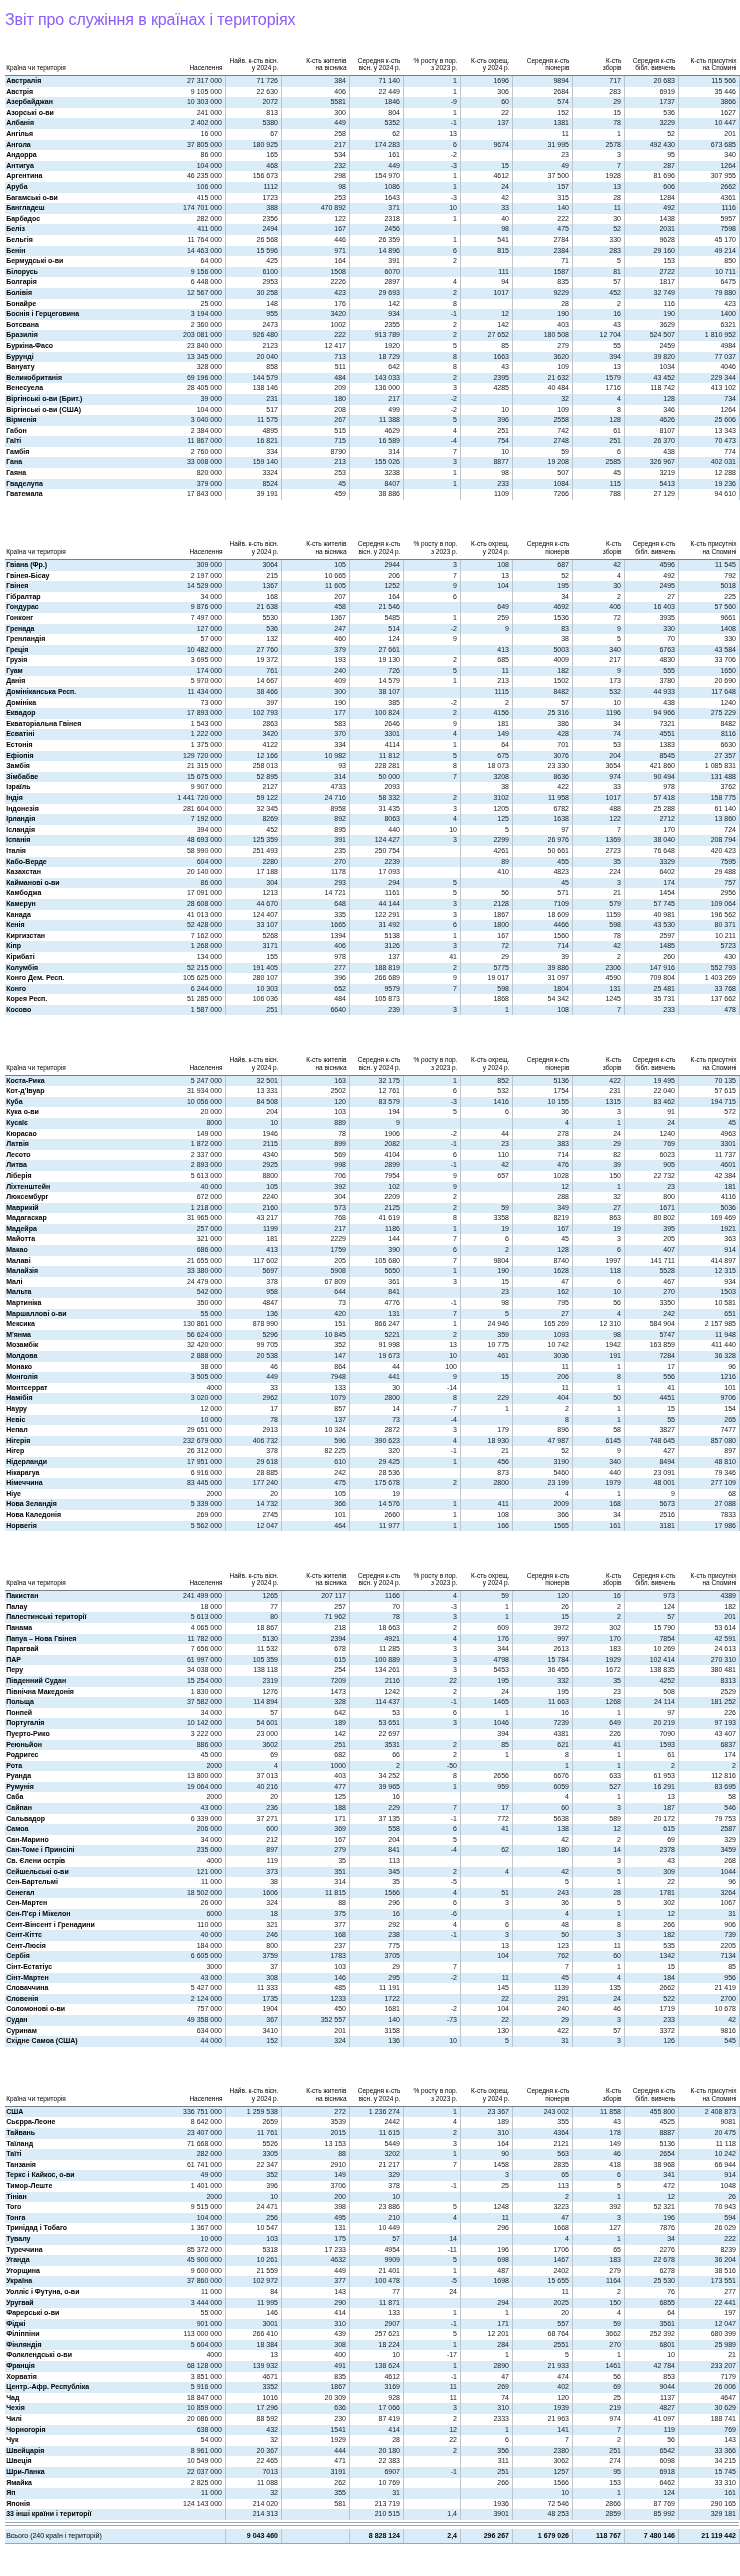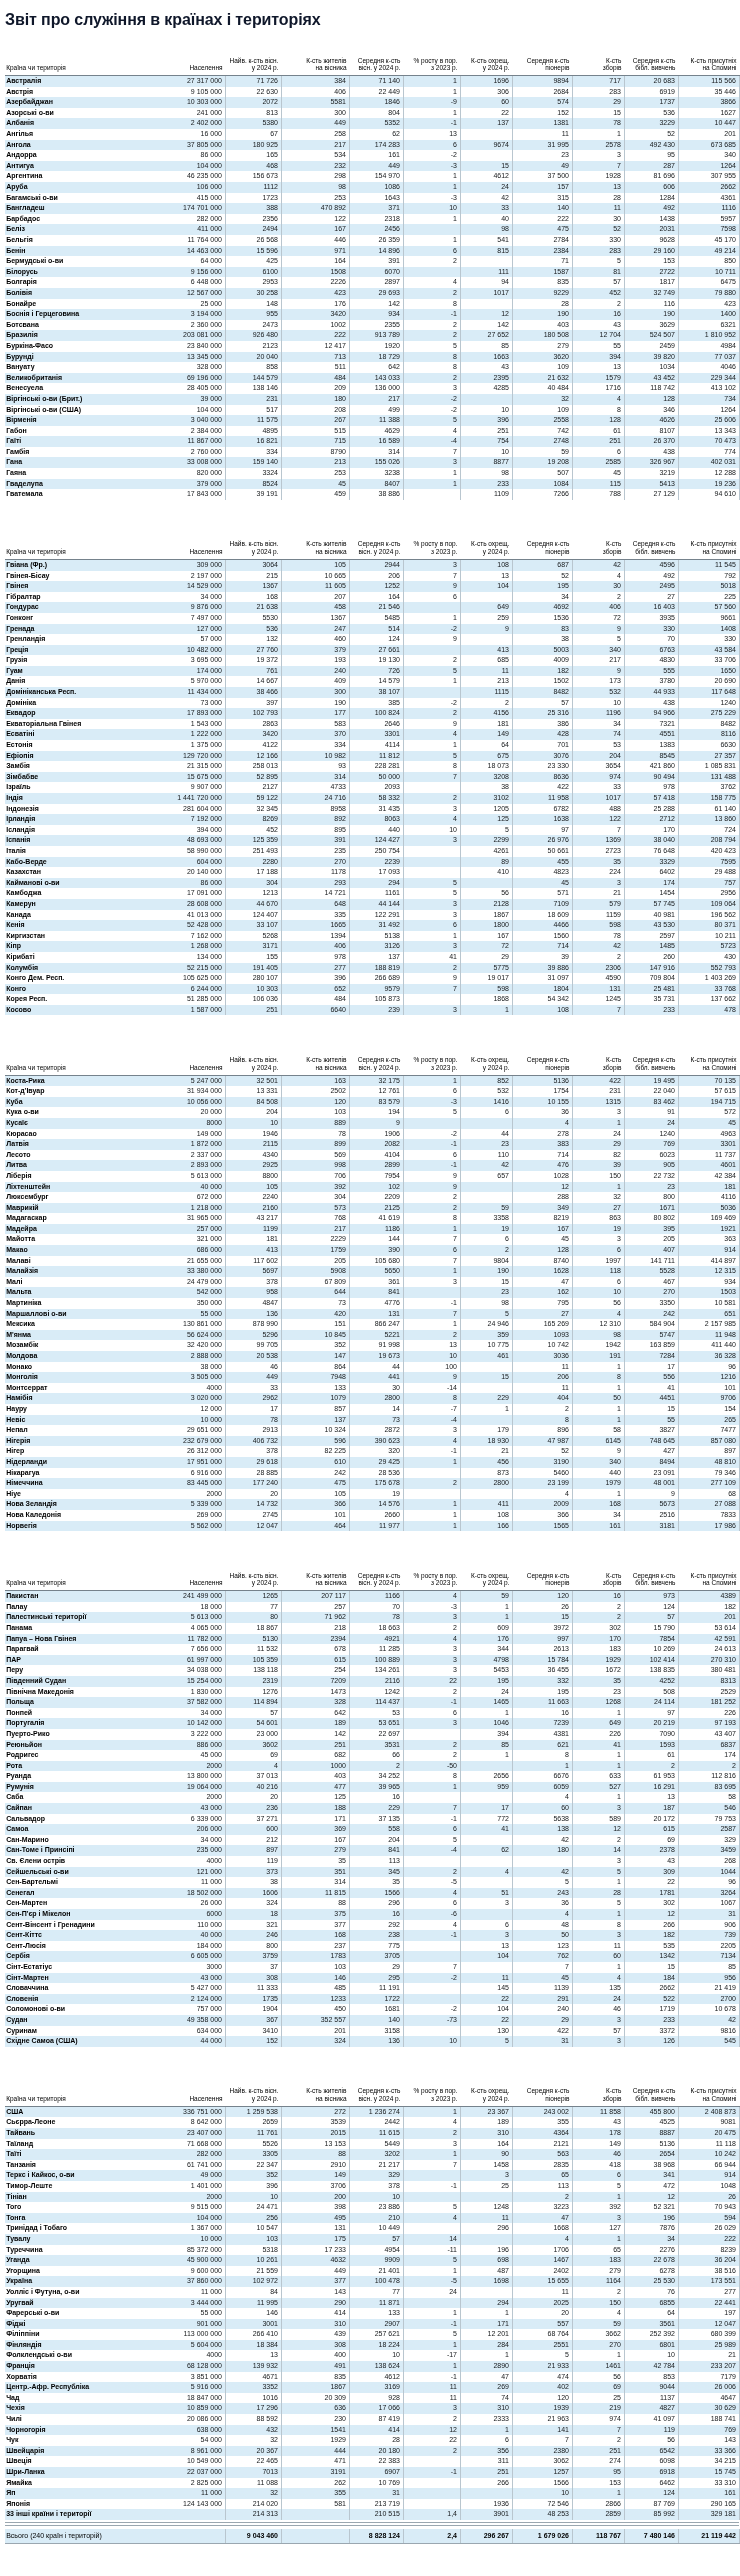--- a/index.html
+++ b/index.html
@@ -1,19 +1,19 @@
 <!DOCTYPE html>
 <html lang="uk" style="font-size:10px"><head>
 <meta charset="utf-8">
 <style>
   html,body{margin:0;padding:0;background:#ffffff;}
   body{width:740px;height:2576px;overflow:hidden;
        font-family:"Liberation Sans","DejaVu Sans",sans-serif;color:#111;}
   .wrap{padding:0 0 0 5px;}
-  h1{font-size:16px;line-height:20px;margin:10px 0 16px 0;font-weight:700;color:#0f172a;letter-spacing:-0.1px;}
+  h1{font-size:16px;line-height:20px;margin:10px 0 16px 0;font-weight:400;color:#8b5cf6;letter-spacing:-0.1px;}
   table.report{border-collapse:collapse;table-layout:fixed;margin-top:30px;}
   table.report.first{margin-top:6.2px;}
   thead td{height:26px;vertical-align:bottom;padding:0 2.5px 3.1px 0;
            font-size:6.5px;line-height:7.7px;text-align:right;color:#000;
            border-bottom:0.6px solid #75828c;font-weight:400;}
   thead td.country{text-align:left;padding-left:1.2px;}
   tbody td{height:10.6px;line-height:10.6px;padding:0 2.5px 0 0;font-size:7px;
            text-align:right;border-right:0.6px solid #b9c6cf;white-space:nowrap;overflow:hidden;color:#16191b;}
   tbody td.country{text-align:left;padding-left:1.2px;border-right:none;font-weight:700;color:#000;}
   tbody tr:nth-child(odd){background:#d9ecf7;}

